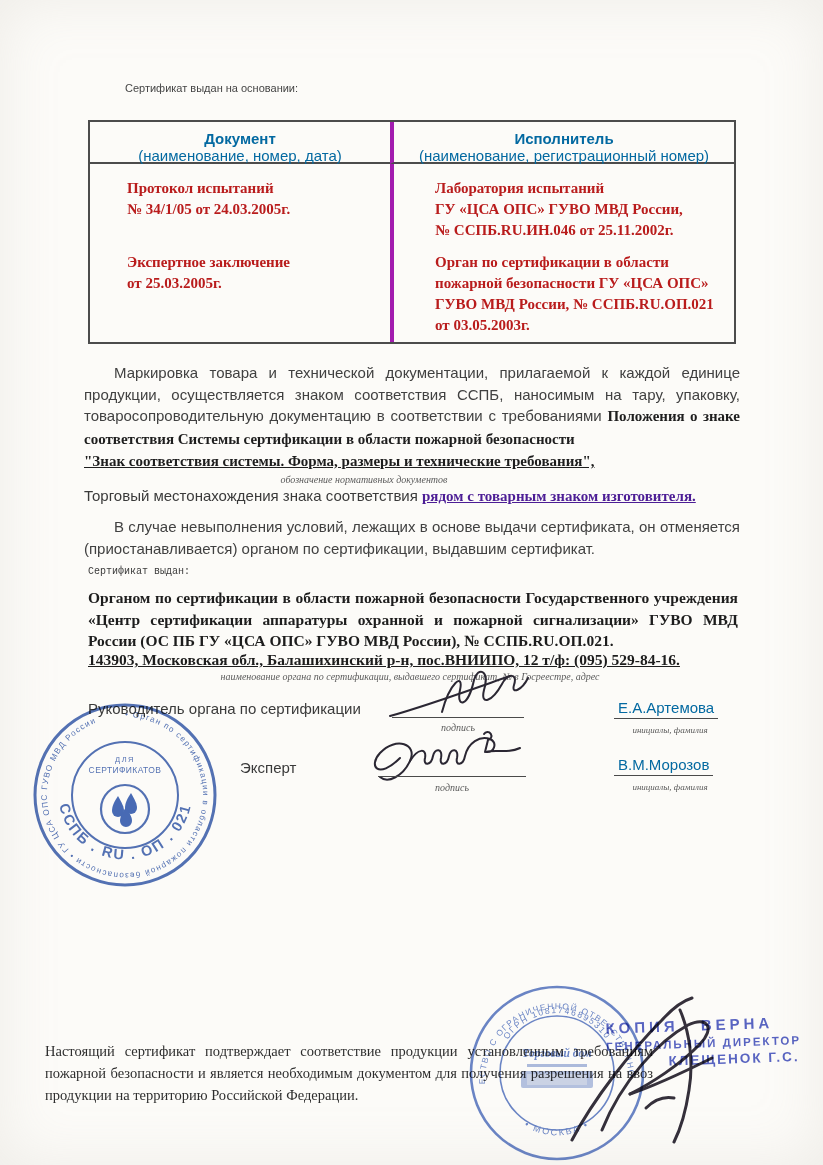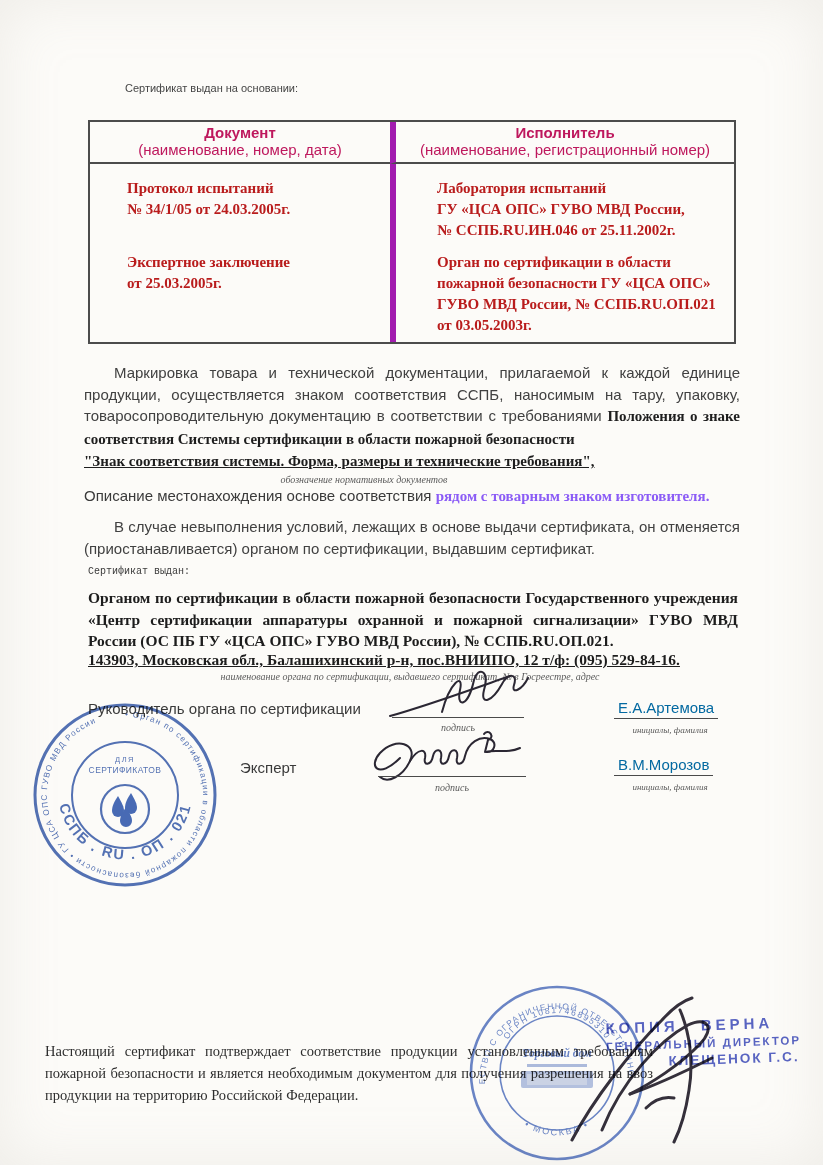--- a/index.html
+++ b/index.html
@@ -17,38 +17,38 @@
 
   
   .intro{left:125px;top:82px;font-size:11px;color:#454545;}
 
   
   .doc-table{
     left:88px;top:120px;width:648px;height:224px;
     display:grid;grid-template-columns:300px 1fr;grid-template-rows:42px 1fr;
     border:2px solid #4c4c4c;box-sizing:border-box;font-size:15px;
   }
-  .th{border-bottom:2px solid #4c4c4c;text-align:center;padding-top:2px;color:#be185d;}
+  .th{border-bottom:2px solid #4c4c4c;text-align:center;padding-top:8px;color:#0369a1;}
   .th-title{font-weight:bold;}
   .th-sub{font-weight:normal;}
-  .col-right{border-left:6px solid #a21caf;}
+  .col-right{border-left:4px solid #a21caf;}
   .td{position:relative;}
   .cell-block{position:absolute;left:9px;right:8px;font-family:"Liberation Serif",serif;font-weight:bold;color:#b91c1c;font-size:15px;line-height:21px;margin-left:28px;}
   .td-right .cell-block{left:13px;}
   .rowpos1{top:14px;}
   .rowpos2{top:88px;}
 
   
   .para{left:84px;width:656px;font-size:15px;line-height:21.5px;color:#414141;}
   .p-marking{top:362px;text-indent:30px;}
   .norm-line{left:84px;top:452px;width:656px;font-size:15px;}
   .norm-title{font-family:"Liberation Serif",serif;font-weight:bold;color:#1e1e1e;text-decoration:underline;}
   .norm-caption{left:84px;top:474px;width:560px;}
   .loc-line{left:84px;top:487px;width:680px;font-size:15px;}
-  .loc-bold{font-family:"Liberation Serif",serif;font-weight:bold;color:#8b5cf6;}
+  .loc-bold{font-family:"Liberation Serif",serif;font-weight:bold;color:#4c1d95;text-decoration:underline;}
   .p-cancel{top:516px;text-indent:30px;}
   .issued-label{left:88px;top:566px;font-size:10px;font-family:Liberation Mono, monospace;}
   .issued-body{left:88px;top:587px;width:650px;font-family:"Liberation Serif",serif;font-weight:bold;color:#1d1d1d;font-size:15.5px;line-height:21.5px;text-align:justify;}
   .issued-address{left:88px;top:651px;width:650px;font-family:"Liberation Serif",serif;font-weight:bold;color:#1d1d1d;font-size:15.5px;text-decoration:underline;}
   .issued-caption{left:110px;top:671px;width:600px;}
 
   
   .sig-role1{left:88px;top:700px;font-size:15px;}
   .sig-role2{left:240px;top:759px;font-size:15px;}
   .sig-line{border-top:1.5px solid #4a4a4a;height:0;}
@@ -107,21 +107,21 @@
     </div>
   </div>
 
   <div class="abs para just p-marking"><span>Маркировка товара и технической документации, прилагаемой к каждой единице продукции, осуществляется знаком соответствия ССПБ, наносимым на тару, упаковку, товаросопроводительную документацию в соответствии с требованиями </span><span class="serifb">Положения о знаке соответствия Системы сертификации в области пожарной безопасности</span></div>
 
   <div class="abs norm-line">
     <span class="norm-title">"Знак соответствия системы. Форма, размеры и технические требования",</span>
   </div>
   <div class="abs caption norm-caption">обозначение нормативных документов</div>
 
-  <div class="abs loc-line"><span>Описание местонахождения основе соответствия </span><span class="loc-bold">рядом с товарным знаком изготовителя.</span></div>
+  <div class="abs loc-line"><span>Торговый местонахождения знака соответствия </span><span class="loc-bold">рядом с товарным знаком изготовителя.</span></div>
 
   <div class="abs para just p-cancel">В случае невыполнения условий, лежащих в основе выдачи сертификата, он отменяется (приостанавливается) органом по сертификации, выдавшим сертификат.</div>
 
   <div class="abs issued-label">Сертификат выдан:</div>
   <div class="abs issued-body">Органом по сертификации в области пожарной безопасности Государственного учреждения «Центр сертификации аппаратуры охранной и пожарной сигнализации» ГУВО МВД России (ОС ПБ ГУ «ЦСА ОПС» ГУВО МВД России),  № ССПБ.RU.ОП.021.</div>
   <div class="abs issued-address">143903, Московская обл., Балашихинский р-н, пос.ВНИИПО, 12  т/ф: (095) 529-84-16.</div>
   <div class="abs caption issued-caption">наименование органа по сертификации, выдавшего сертификат, № в Госреестре, адрес</div>
 
   <div class="abs sig-role1">Руководитель органа по сертификации</div>
   <svg class="abs sig-svg" style="left:386px;top:664px;" width="152" height="56" viewBox="0 0 152 56">

